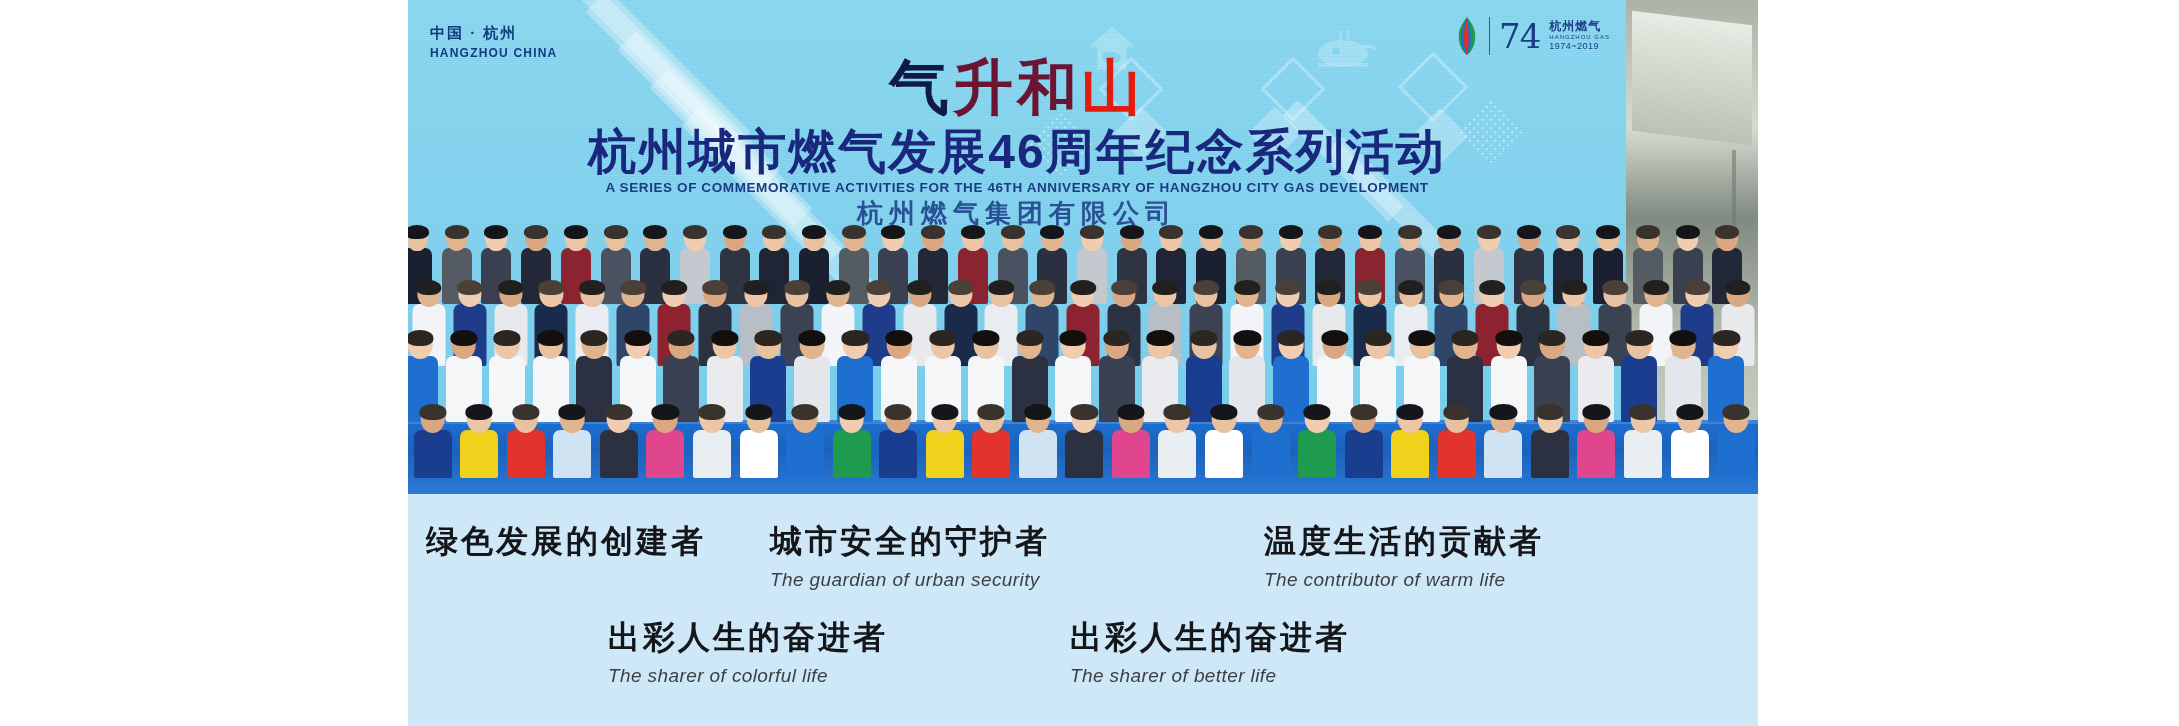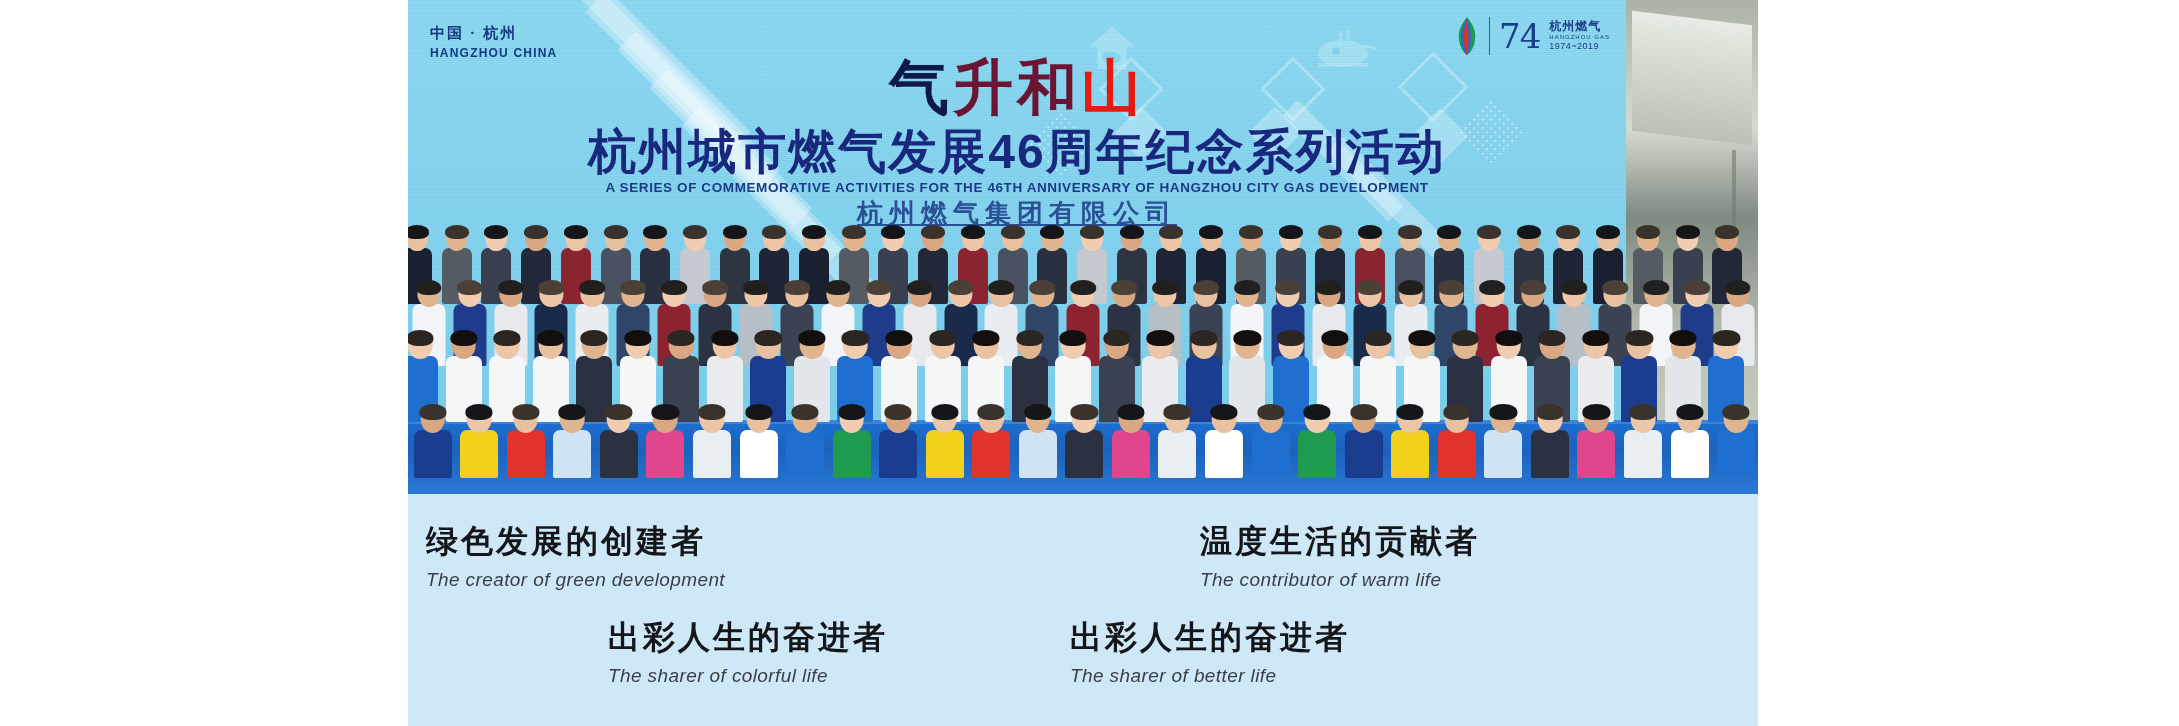--- a/index.html
+++ b/index.html
@@ -71,21 +71,21 @@
      font-size:60px;font-weight:700;letter-spacing:4px;white-space:nowrap;
      font-family:"Liberation Sans",sans-serif;}
   .art-title .a{color:#0f1a4a;} .art-title .b{color:#6b1533;} .art-title .c{color:#e21d10;}
 
   .main-title{position:absolute;left:50%;top:120px;transform:translateX(-50%);
      font-size:48px;font-weight:700;color:#19287d;letter-spacing:2px;white-space:nowrap;}
   .sub-title{position:absolute;left:50%;top:180px;transform:translateX(-50%);
      font-size:13.5px;font-weight:700;color:#1b3b86;letter-spacing:.6px;white-space:nowrap;}
 
   .backband{position:absolute;left:0;top:196px;width:1218px;height:42px;
-     color:#1b3b86;font-size:26px;font-weight:700;letter-spacing:6px;text-align:center;opacity:.85;text-decoration:underline;}
+     color:#1b3b86;font-size:26px;font-weight:700;letter-spacing:6px;text-align:center;opacity:.85;}
 
   
   .crowd{position:absolute;left:0;top:150px;width:1350px;height:344px;overflow:hidden;}
   .stage{position:absolute;left:0;bottom:0;width:1350px;height:74px;
      background:linear-gradient(180deg,#1d6fd0,#1b62bd 40%,#2a79d6 100%);}
   .stage::after{content:"";position:absolute;left:0;top:0;width:100%;height:4px;background:rgba(255,255,255,.15);}
   .person{position:absolute;bottom:58px;}
   .head{position:absolute;left:50%;transform:translateX(-50%);border-radius:50%;}
   .hair{position:absolute;left:50%;transform:translateX(-50%);border-radius:50% 50% 40% 40%;}
   .body{position:absolute;left:50%;transform:translateX(-50%);border-radius:7px 7px 2px 2px;}
@@ -818,23 +818,26 @@
               <div class="head" style="bottom:45px;width:24.65px;height:28.049999999999997px;background:#dfb48f;"></div>
               <div class="hair" style="bottom:57.86px;width:27.200000000000003px;height:16.15px;background:#3a322c;"></div>
             </div>
           </div>
       </div>
     </div>
 
     <div class="panel">
       <div class="slog" style="left:18px;top:26px;">
         <div class="cn">绿色发展的创建者</div>
-        <div class="en">The creator of green development</div>
       </div>
-      <div class="slog" style="left:792px;top:26px;">
+      <div class="slog" style="left:362px;top:26px;">
+        <div class="cn">城市安全的守护者</div>
+        <div class="en">The guardian of urban security</div>
+      </div>
+      <div class="slog" style="left:856px;top:26px;">
         <div class="cn">温度生活的贡献者</div>
         <div class="en">The contributor of warm life</div>
       </div>
       <div class="slog" style="left:200px;top:122px;">
         <div class="cn">出彩人生的奋进者</div>
         <div class="en">The sharer of colorful life</div>
       </div>
       <div class="slog" style="left:662px;top:122px;">
         <div class="cn">出彩人生的奋进者</div>
         <div class="en">The sharer of better life</div>

